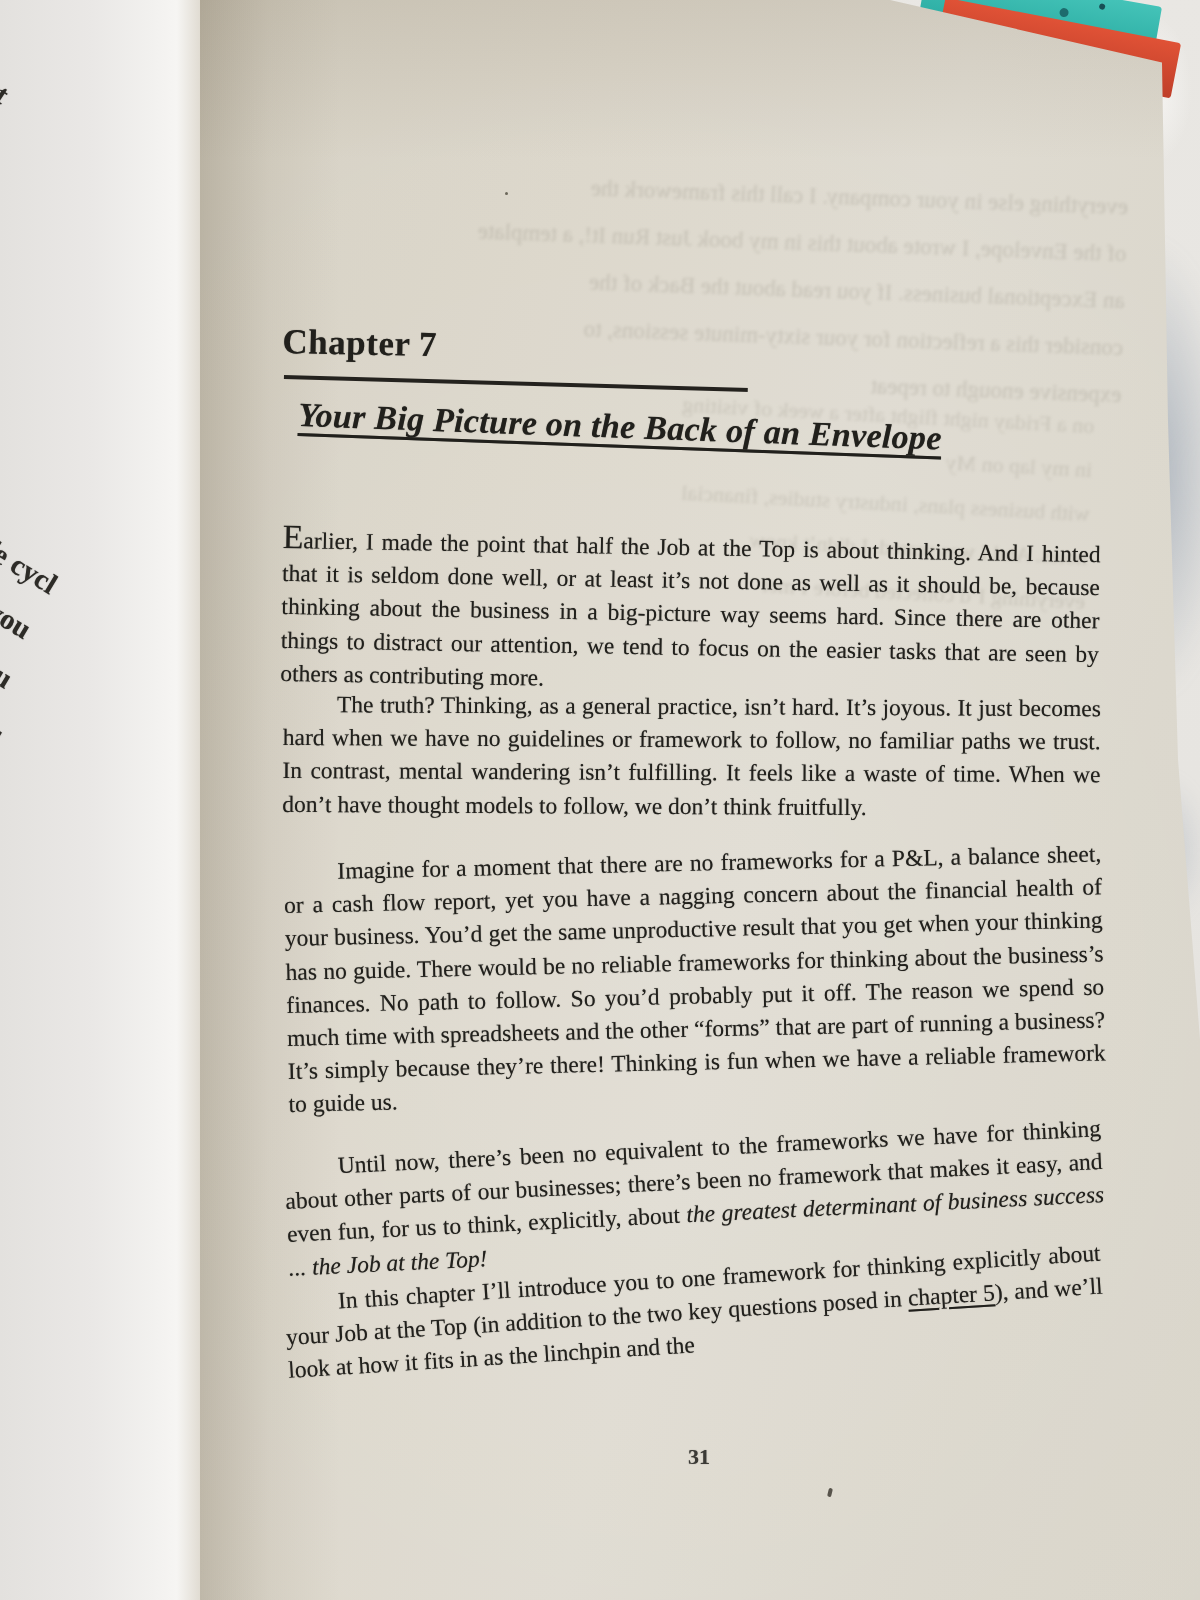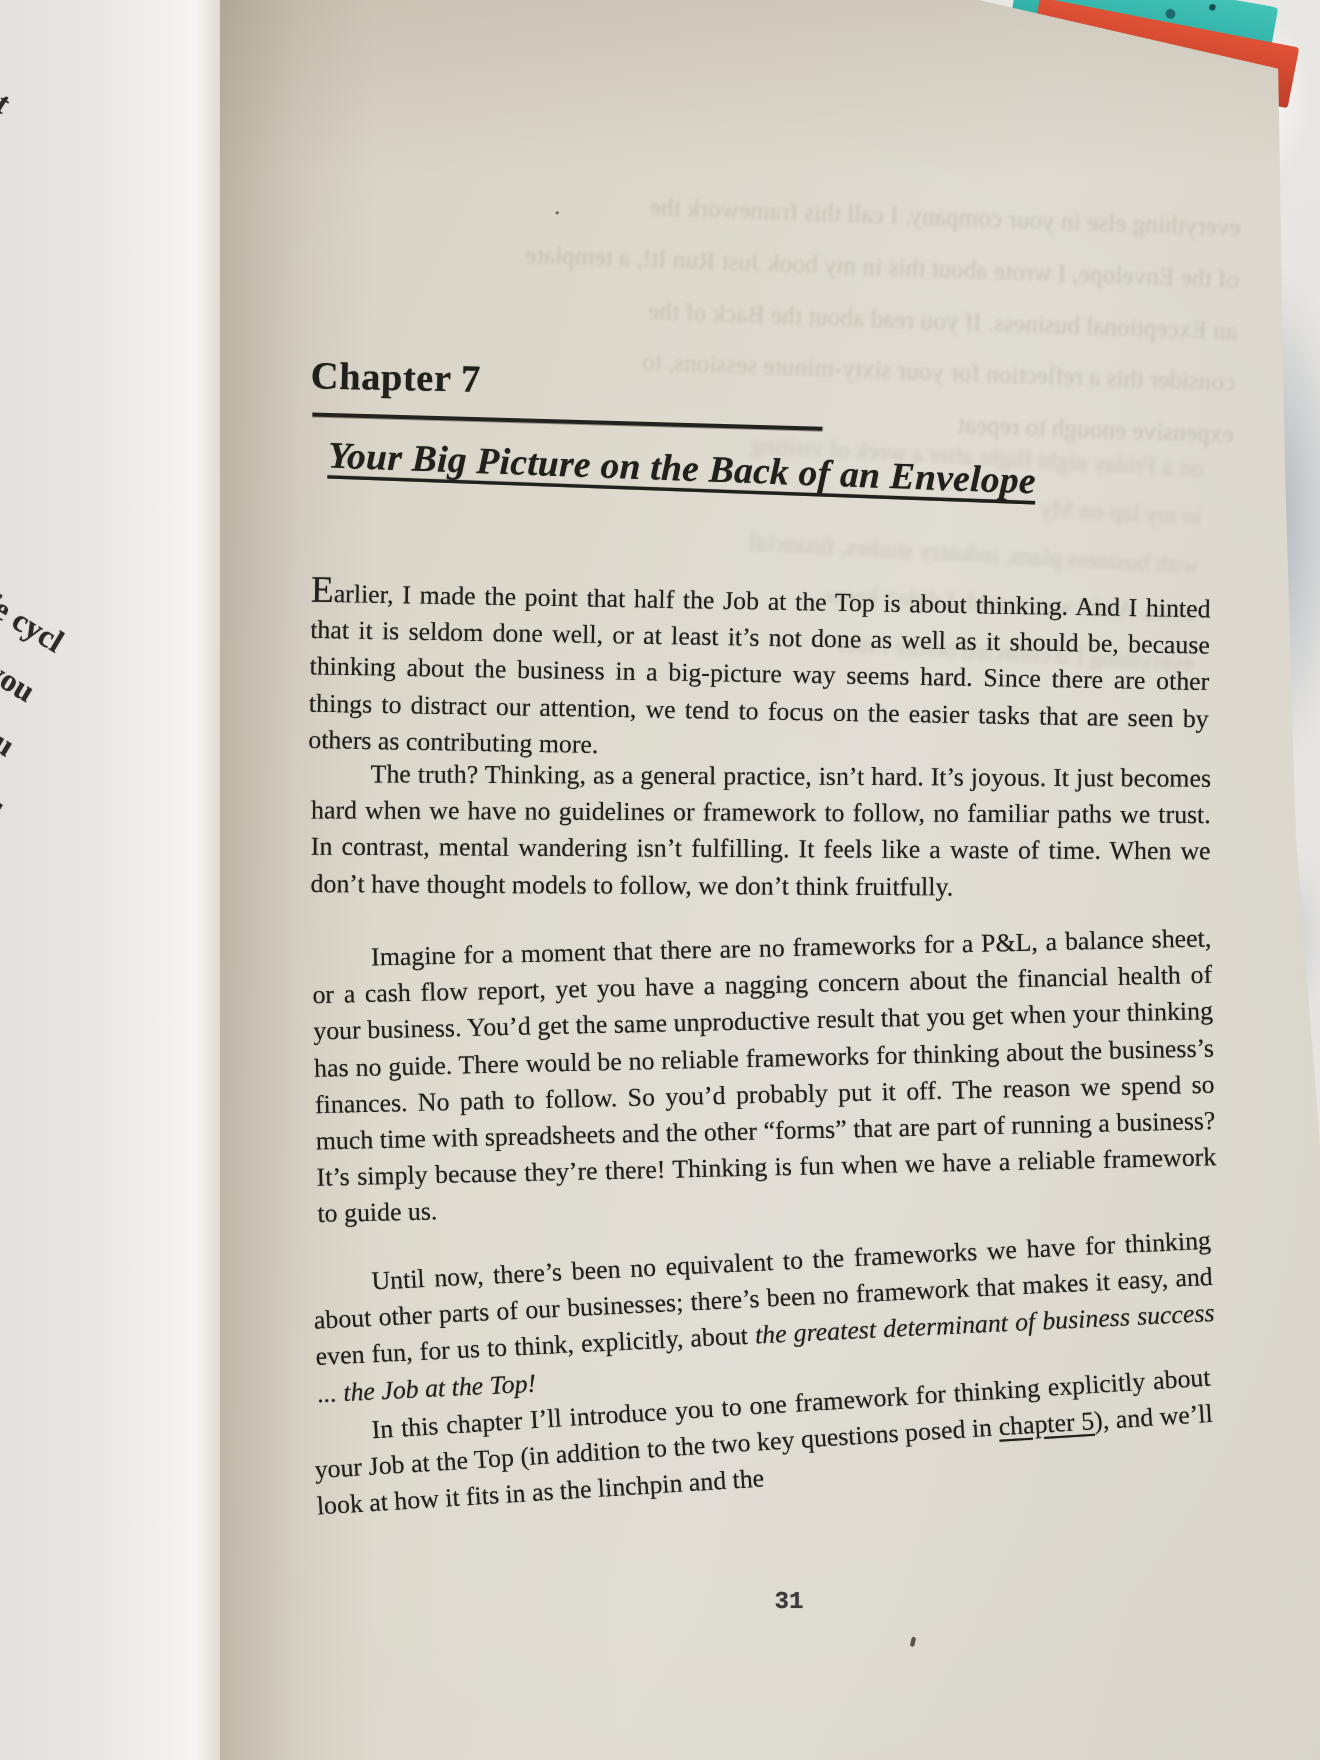--- a/index.html
+++ b/index.html
@@ -70,21 +70,21 @@
   .para.indent{text-indent:2.3em;}
   .p1{top:520px;transform:rotate(1.0deg);}
   .p2{top:688px;transform:rotate(0.3deg);}
   .p3{top:856px;transform:rotate(-1.3deg);}
   .p4{top:1152px;transform:rotate(-2.8deg);}
   .p5{top:1288px;transform:rotate(-3.6deg);}
   .initial{font-size:34px;line-height:1;}
   .it{font-style:italic;}
   .ul{text-decoration:underline;text-underline-offset:4px;}
 
-  .page-number{position:absolute;left:504px;top:1444px;font-family:Liberation Mono, monospace;
+  .page-number{position:absolute;left:488px;top:1444px;font-family:Liberation Serif, serif;
       font-weight:bold;font-size:22px;color:#3b3a36;text-shadow:0 0 1px rgba(59,58,54,.5);}
   .speck{position:absolute;left:628px;top:1488px;width:4px;height:9px;border-radius:2px;
       background:#57534b;transform:rotate(14deg);}
   .dust1{position:absolute;left:305px;top:192px;width:3px;height:3px;border-radius:50%;background:#6b6759;}
 </style>
 </head>
 <body>
 
 <div class="scene">
 

